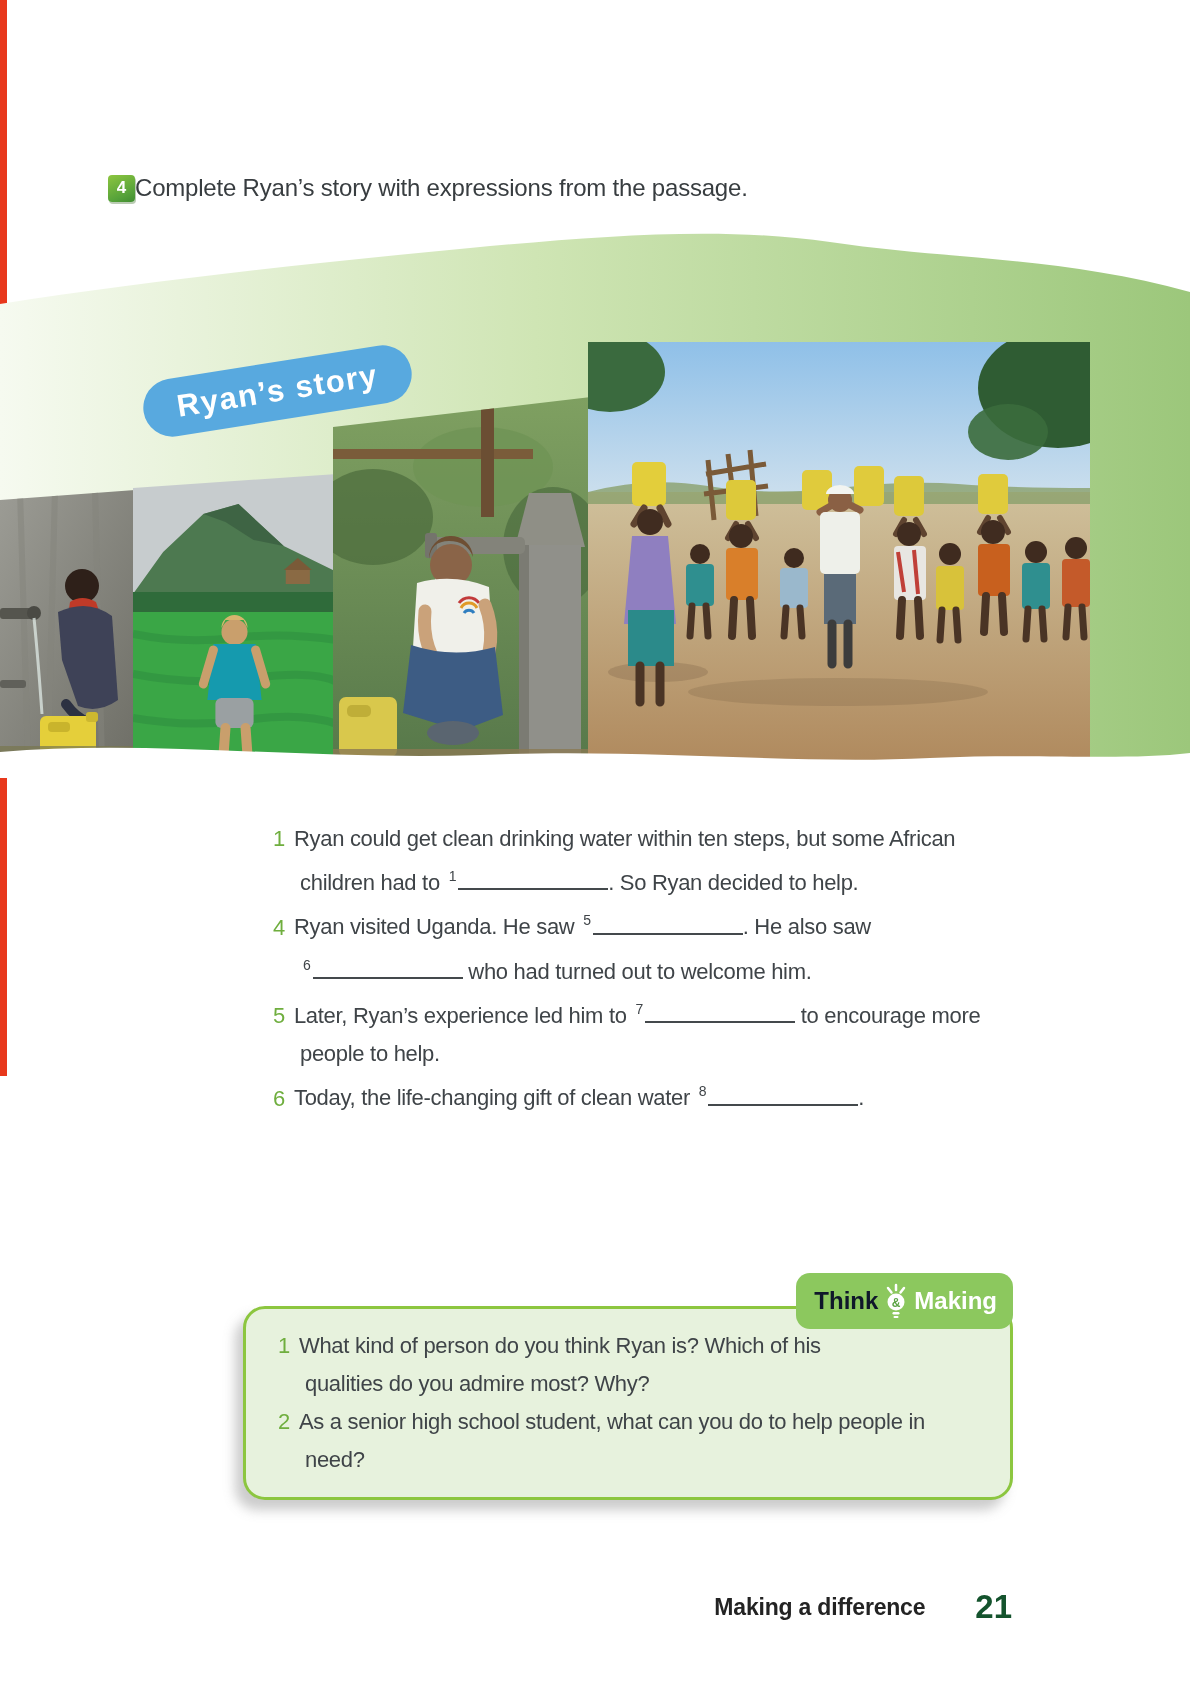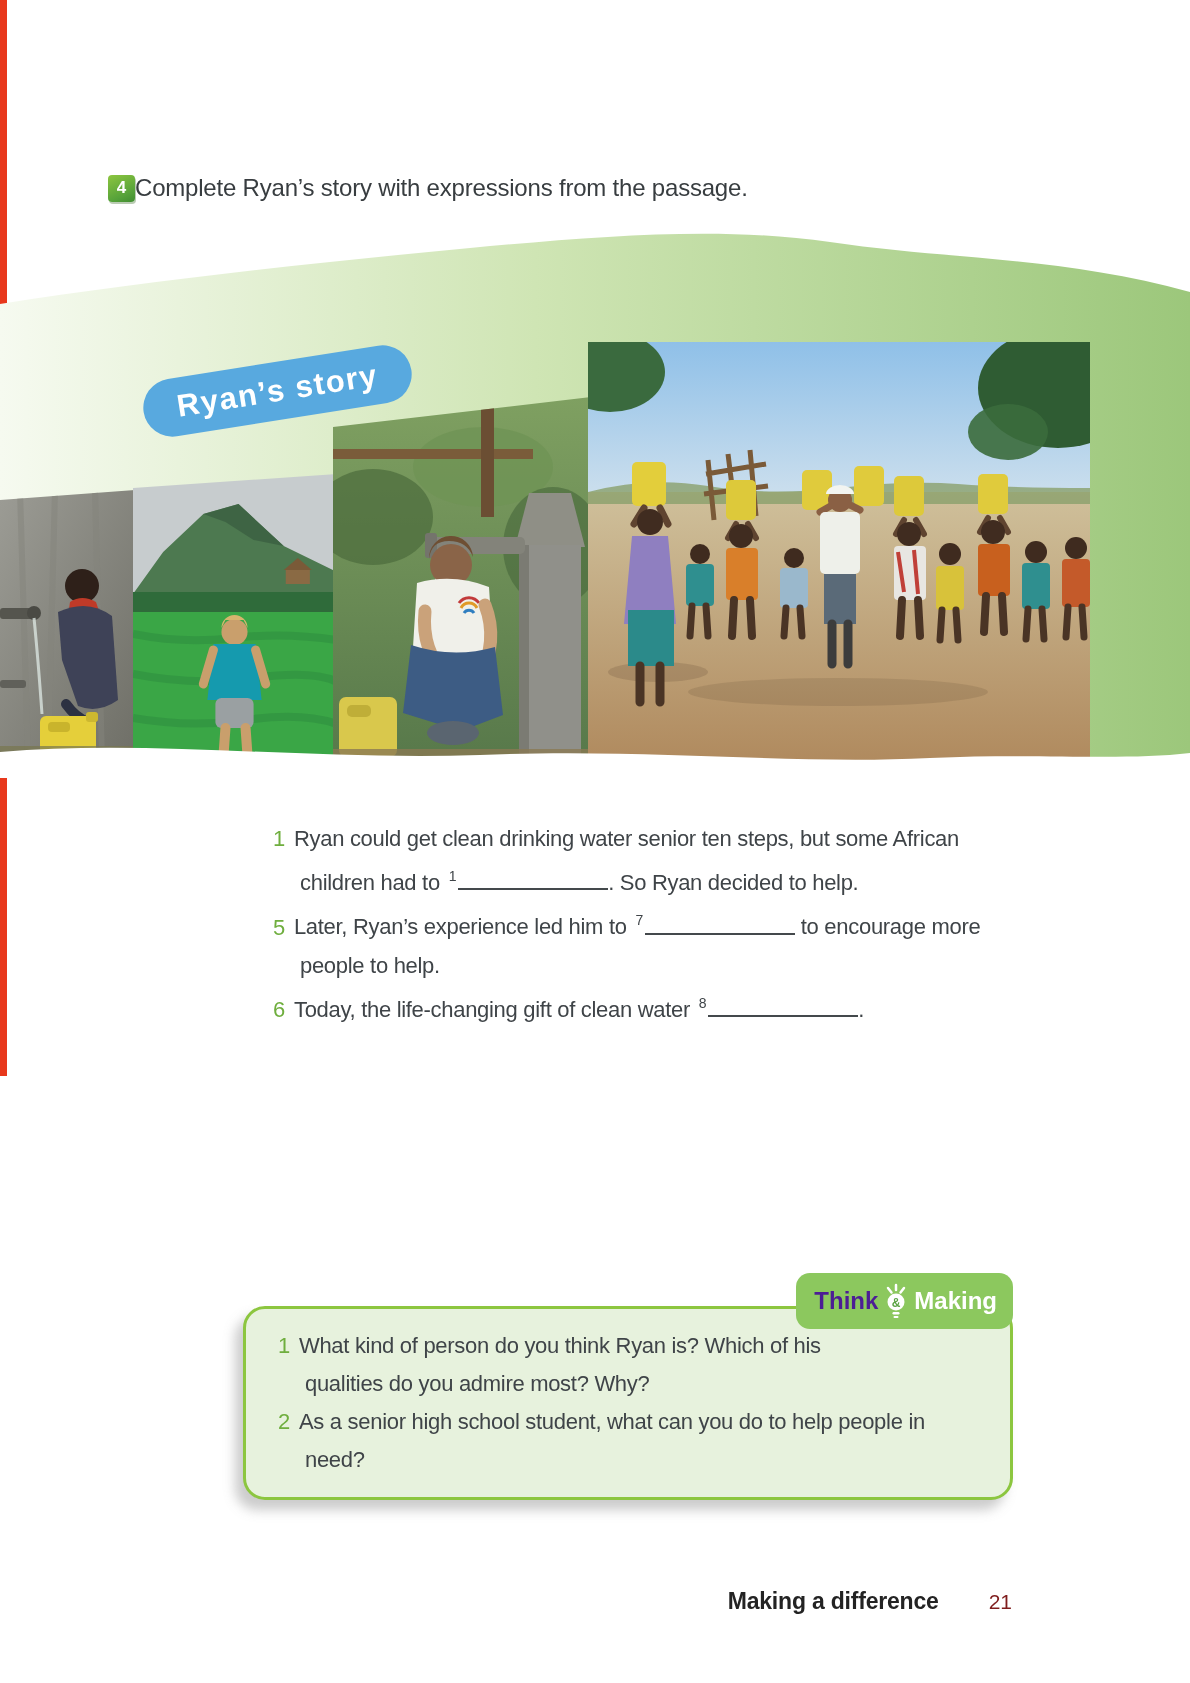--- a/index.html
+++ b/index.html
@@ -42,32 +42,32 @@
   .blank-line{display:inline-block;width:150px;border-bottom:2px solid #44494c;height:14px;}
 
   
   .think-share{position:absolute;left:243px;top:1306px;width:770px;box-sizing:border-box;
                background:#e7f2dd;border:3px solid #8cc63f;border-radius:22px;
                padding:18px 28px 18px 32px;
                box-shadow:-8px 10px 12px rgba(110,110,110,.35);}
   .ts-tab{position:absolute;top:-36px;right:-3px;height:56px;display:flex;align-items:center;
           gap:5px;background:#8cc85e;border-radius:14px;padding:0 16px 0 18px;
           font-weight:bold;font-size:24px;}
-  .ts-think{color:#4c1d95;}
+  .ts-think{color:#0f172a;}
   .ts-share{color:#ffffff;}
   .ts-q{padding-left:27px;text-indent:-27px;font-size:22px;line-height:38px;letter-spacing:-.3px;}
   .ts-q .q-num{color:#6fae3e;margin-right:9px;}
   .ts-q:nth-child(1) .q-text{display:inline;}
   .q-wrap1{max-width:585px;display:block;}
   .q-wrap2{max-width:668px;display:block;}
 
   
   .page-footer{position:absolute;top:1588px;right:178px;display:flex;align-items:center;gap:50px;}
   .footer-section{font-weight:bold;font-size:23px;color:#232323;letter-spacing:-.2px;}
-  .footer-page{font-weight:normal;font-size:21px;color:#7f1d1d;}
+  .footer-page{font-weight:bold;font-size:33px;color:#14532d;}
 </style>
 </head>
 <body>
 
 <div class="page">
 
   <div class="edge-stripe"></div>
 
   <header class="ex-header">
     <span class="ex-badge">4</span>
@@ -237,21 +237,22 @@
     </div>
 
     <svg class="bottom-wave" viewBox="0 0 1190 566" preserveAspectRatio="none">
       <path d="M0 566 L0 540 C150 527 320 549 480 543 C650 536 790 553 930 546 C1040 541 1120 549 1190 541 L1190 566 Z" fill="#ffffff"></path>
     </svg>
 
     <div class="story-pill">Ryan’s story</div>
   </section>
 
   <section class="story-list" id="storyList">
-      <div class="story-item"><span class="item-num">1</span><span>Ryan could get clean drinking water senior ten steps, but some African children had to </span><span class="blank"><sup class="blank-num">1</sup><span class="blank-line"></span></span><span>. So Ryan decided to help.</span></div>
+      <div class="story-item"><span class="item-num">1</span><span>Ryan could get clean drinking water within ten steps, but some African children had to </span><span class="blank"><sup class="blank-num">1</sup><span class="blank-line"></span></span><span>. So Ryan decided to help.</span></div>
+      <div class="story-item"><span class="item-num">4</span><span>Ryan visited Uganda. He saw </span><span class="blank"><sup class="blank-num">5</sup><span class="blank-line"></span></span><span>. He also saw </span><span class="blank"><sup class="blank-num">6</sup><span class="blank-line"></span></span><span> who had turned out to welcome him.</span></div>
       <div class="story-item"><span class="item-num">5</span><span>Later, Ryan’s experience led him to </span><span class="blank"><sup class="blank-num">7</sup><span class="blank-line"></span></span><span> to encourage more people to help.</span></div>
       <div class="story-item"><span class="item-num">6</span><span>Today, the life-changing gift of clean water </span><span class="blank"><sup class="blank-num">8</sup><span class="blank-line"></span></span><span>.</span></div>
     </section>
 
   <section class="think-share">
     <div class="ts-tab">
       <span class="ts-think">Think</span>
       <svg width="26" height="36" viewBox="0 0 26 36">
         <path d="M13 2 V7 M5 5 L8.5 9.5 M21 5 L17.5 9.5" stroke="#ffffff" stroke-width="2.5" stroke-linecap="round" fill="none"></path>
         <circle cx="13" cy="19" r="8.5" fill="#ffffff"></circle>

